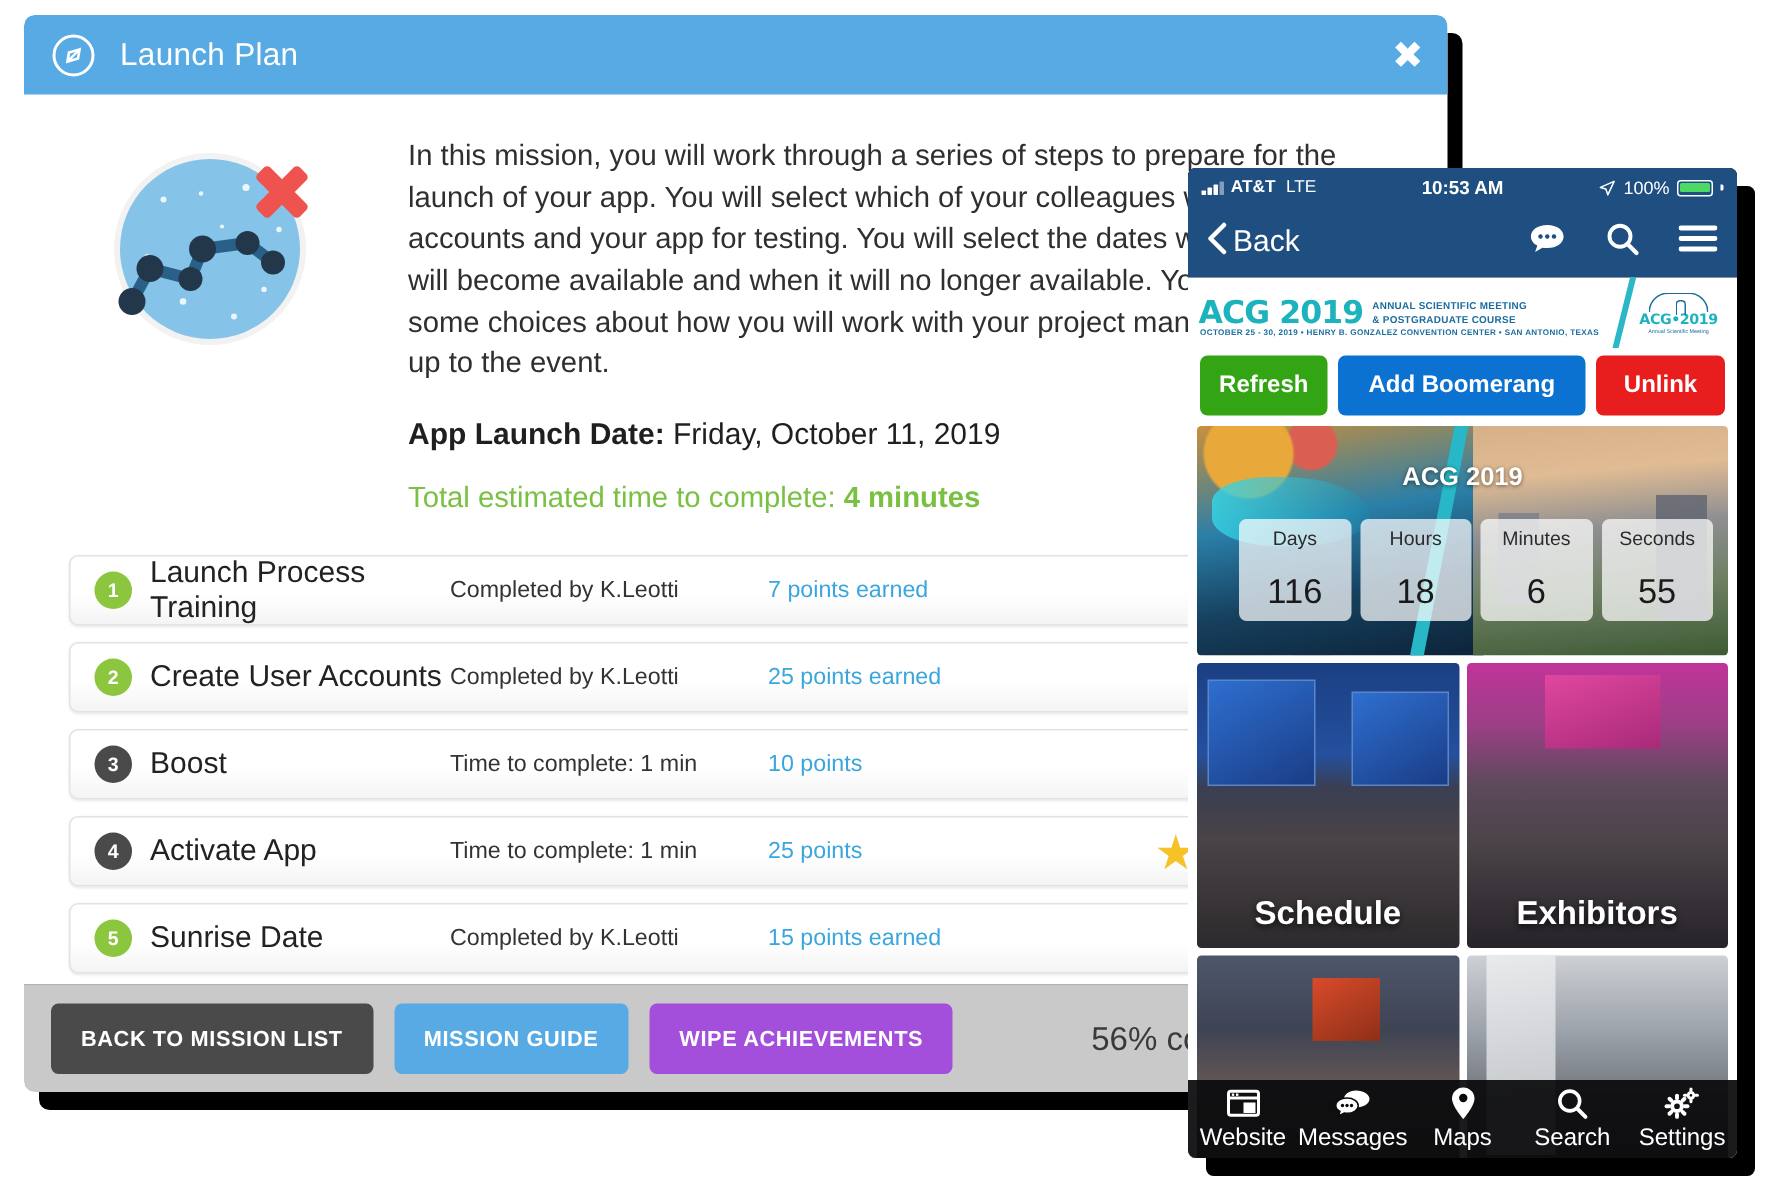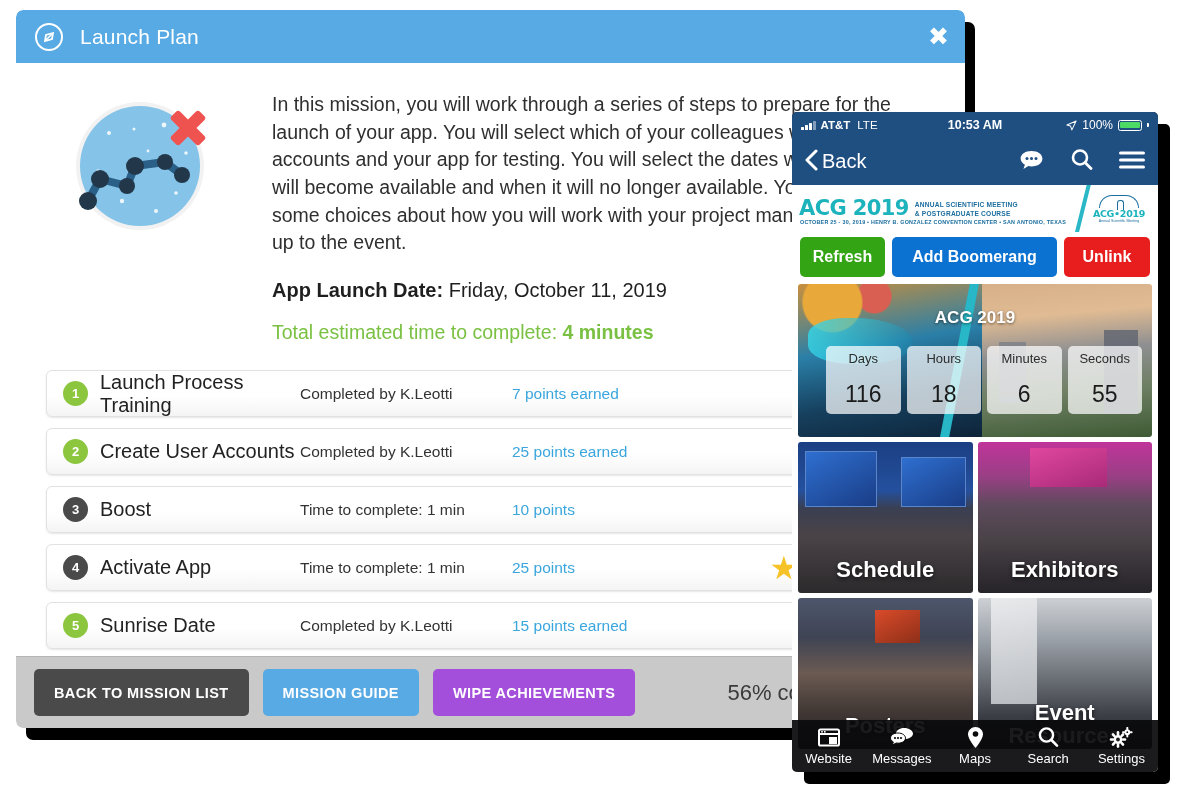--- a/index.html
+++ b/index.html
@@ -206,21 +206,21 @@
   .cd-cell {
     flex: 1 1 0; background: rgba(255,255,255,.72); border-radius: 5px;
     padding: 5px 0 6px; text-align: center;
   }
   .cd-label { font-size: 13px; color: #2c2c2c; }
   .cd-value { font-size: 23px; color: #1a1a1a; margin-top: 15px; }
 
   
   #tiles { display: flex; flex-wrap: wrap; gap: 5px; margin-top: 5px; }
   .tile {
-    position: relative; width: calc(50% - 2.5px); height: 151px;
+    position: relative; width: calc(50% - 2.5px); height: 190px;
     border-radius: 3px; overflow: hidden;
   }
   .tile-label {
     position: absolute; left: 0; right: 0; bottom: 10px; text-align: center;
     color: #ffffff; font-size: 22px; font-weight: bold;
     text-shadow: 0 2px 4px rgba(0,0,0,.7);
   }
   .tile-label.two-line { bottom: 2px; line-height: 1.05; }
   #tile-schedule { background: linear-gradient(180deg,#1b3f83 0%, #24509e 32%, #3a3f52 44%, #4a4347 62%, #2c2a2c 100%); }
   #tile-schedule:before{
@@ -250,21 +250,21 @@
   #phone-tabbar {
     position: absolute; left: 0; right: 0; bottom: 0; height: 52px;
     background: rgba(10,10,12,.93);
     display: flex; align-items: center; z-index: 8;
   }
   .tab-item {
     flex: 1 1 0; display: flex; flex-direction: column;
     align-items: center; justify-content: center; gap: 3px;
     color: #ffffff; cursor: pointer;
   }
-  .tab-label { font-size: 13px; }
+  .tab-label { font-size: 16px; }
   .tab-ico { height: 22px; display: flex; align-items: center; justify-content: center; }
 </style>
 </head>
 <body>
 
 <div id="stage">
 
   <div id="modal">
 
     <div id="modal-titlebar">

